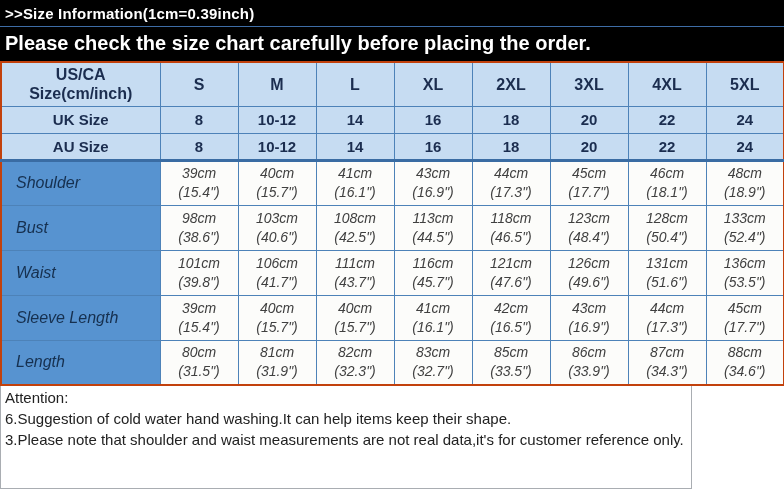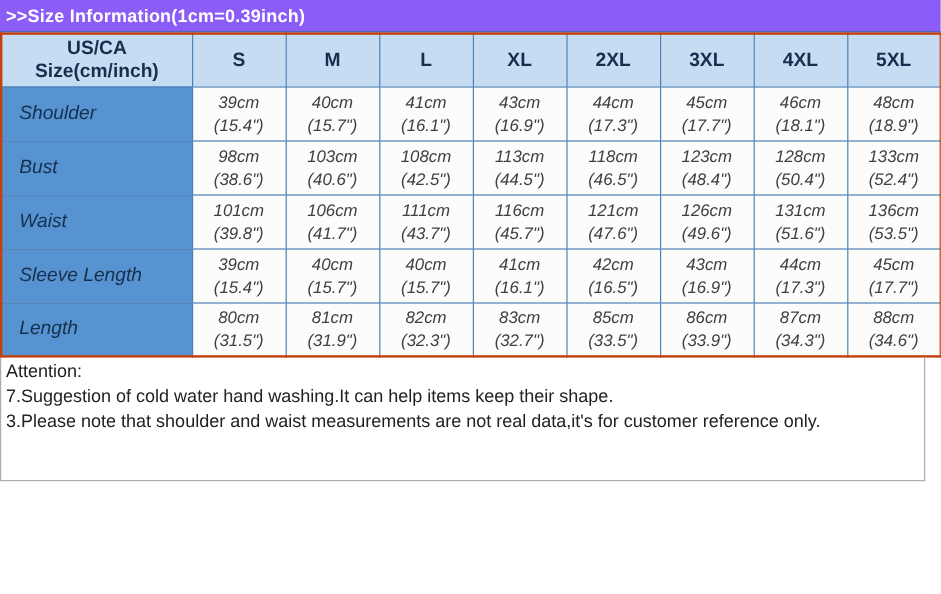--- a/index.html
+++ b/index.html
@@ -4,21 +4,21 @@
 <style>
   * { box-sizing: border-box; margin: 0; padding: 0; }
   body {
     width: 784px;
     height: 495px;
     background: #ffffff;
     font-family: "Liberation Sans", sans-serif;
     overflow: hidden;
   }
   
-  .banner { background: #8b5cf6; color: #ffffff; font-weight: bold; }
+  .banner { background: #000000; color: #ffffff; font-weight: bold; }
   .banner-line1 {
     font-size: 15px;
     padding: 5px 0 4px 5px;
     border-bottom: 1px solid #3e6da6;
     letter-spacing: 0.2px;
   }
   .banner-line2 {
     font-size: 20px;
     padding: 5px 0 6px 5px;
   }
@@ -63,36 +63,37 @@
   tr.meas-row td.val {
     background: #fcfcfa;
     color: #404040;
     font-size: 14px;
     line-height: 19px;
     font-weight: normal;
     margin-left: 12px;
   }
   
   .attention {
-    width: 771px;
+    width: 692px;
     min-height: 103px;
     border: 1px solid #a9adb2;
     border-top: none;
     padding: 1px 3px 2px 4px;
     color: #222222;
     font-size: 15px;
     line-height: 21px;
   }
   .attention p { margin: 0; }
 </style>
 </head>
 <body>
 
 <div class="banner">
   <div class="banner-line1">&gt;&gt;Size Information(1cm=0.39inch)</div>
+  <div class="banner-line2">Please check the size chart carefully before placing the order.</div>
 </div>
 
 <table class="size-table">
   <colgroup>
     <col class="lblcol">
       <col class="datacol">
       <col class="datacol">
       <col class="datacol">
       <col class="datacol">
     <col class="datacol">
@@ -108,20 +109,42 @@
       </th>
       <th>S</th>
       <th>M</th>
       <th>L</th>
       <th>XL</th>
       <th>2XL</th>
       <th>3XL</th>
       <th>4XL</th>
       <th>5XL</th>
     </tr>
+    <tr class="uk-row">
+      <td>UK Size</td>
+      <td>8</td>
+      <td>10-12</td>
+      <td>14</td>
+      <td>16</td>
+      <td>18</td>
+      <td>20</td>
+      <td>22</td>
+      <td>24</td>
+    </tr>
+    <tr class="au-row">
+      <td>AU Size</td>
+      <td>8</td>
+      <td>10-12</td>
+      <td>14</td>
+      <td>16</td>
+      <td>18</td>
+      <td>20</td>
+      <td>22</td>
+      <td>24</td>
+    </tr>
 
     <tr class="meas-row">
       <td class="meas-label">Shoulder</td>
       <td class="val">
           <div>39cm</div>
           <div>(15.4")</div>
         </td>
       <td class="val">
           <div>40cm</div>
           <div>(15.7")</div>
@@ -289,15 +312,15 @@
       <td class="val">
           <div>88cm</div>
           <div>(34.6")</div>
         </td>
     </tr>
   </tbody>
 </table>
 
 <div class="attention">
   <p>Attention:</p>
-  <p>7.Suggestion of cold water hand washing.It can help items keep their shape.</p>
+  <p>6.Suggestion of cold water hand washing.It can help items keep their shape.</p>
   <p>3.Please note that shoulder and waist measurements are not real data,it's for customer reference only.</p>
 </div>
 
 </body></html>

